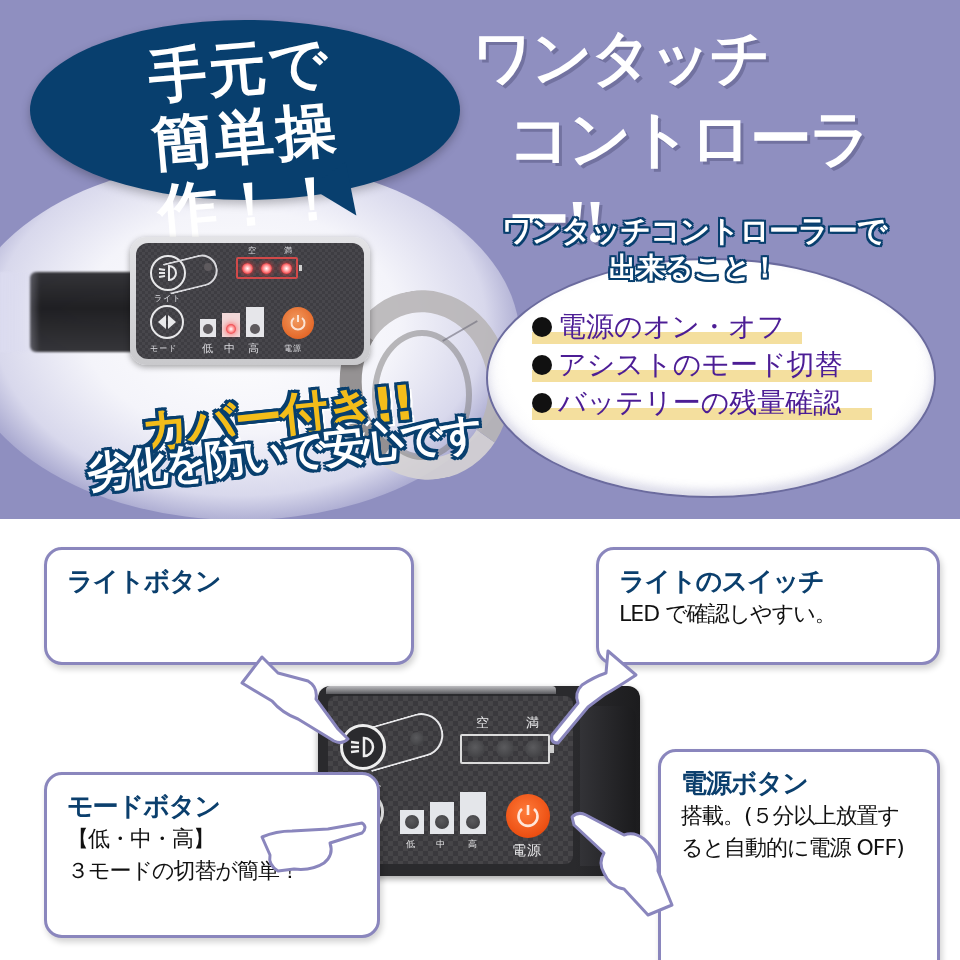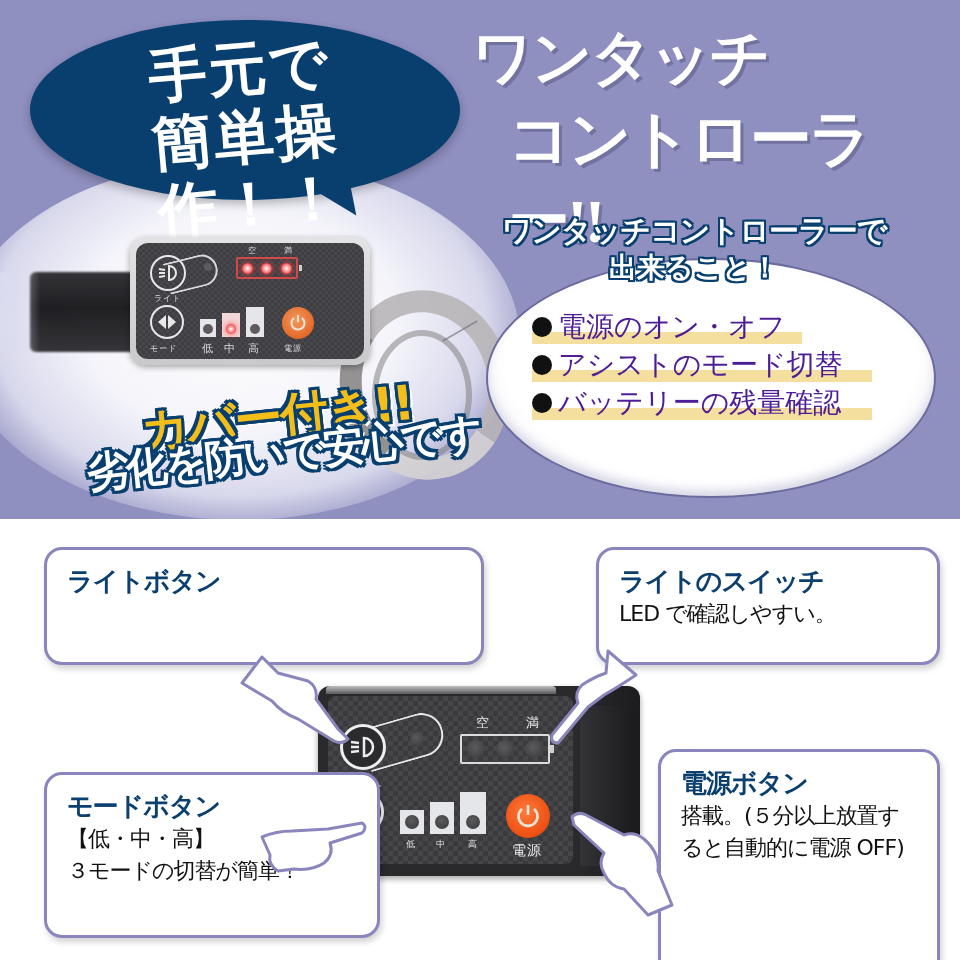--- a/index.html
+++ b/index.html
@@ -387,21 +387,21 @@
         <svg width="26" height="26" viewBox="0 0 26 26">
             <path d="M7 6 A9.5 9.5 0 1 0 19 6" fill="none" stroke="#ffe6d9" stroke-width="2.6"></path>
             <line x1="13" y1="2" x2="13" y2="12" stroke="#ffe6d9" stroke-width="2.6"></line>
           </svg>
       </div>
       <span class="d-lbl" style="left:184px; top:146px; font-size:14px;">電源</span>
     </div>
     <div class="dev-side"></div>
   </div>
 
-  <div class="callout" style="left:44px; top:28px; width:440px; height:118px;">
+  <div class="callout" style="left:44px; top:28px; width:370px; height:118px;">
     <span class="ctitle">ライトボタン</span>
   </div>
 
   <div class="callout" style="left:596px; top:28px; width:344px; height:118px;">
     <span class="ctitle">ライトのスイッチ</span>
     <span class="cbody">LED で確認しやすい。</span>
   </div>
 
   <div class="callout" style="left:44px; top:253px; width:336px; height:166px;">
     <span class="ctitle">モードボタン</span>

